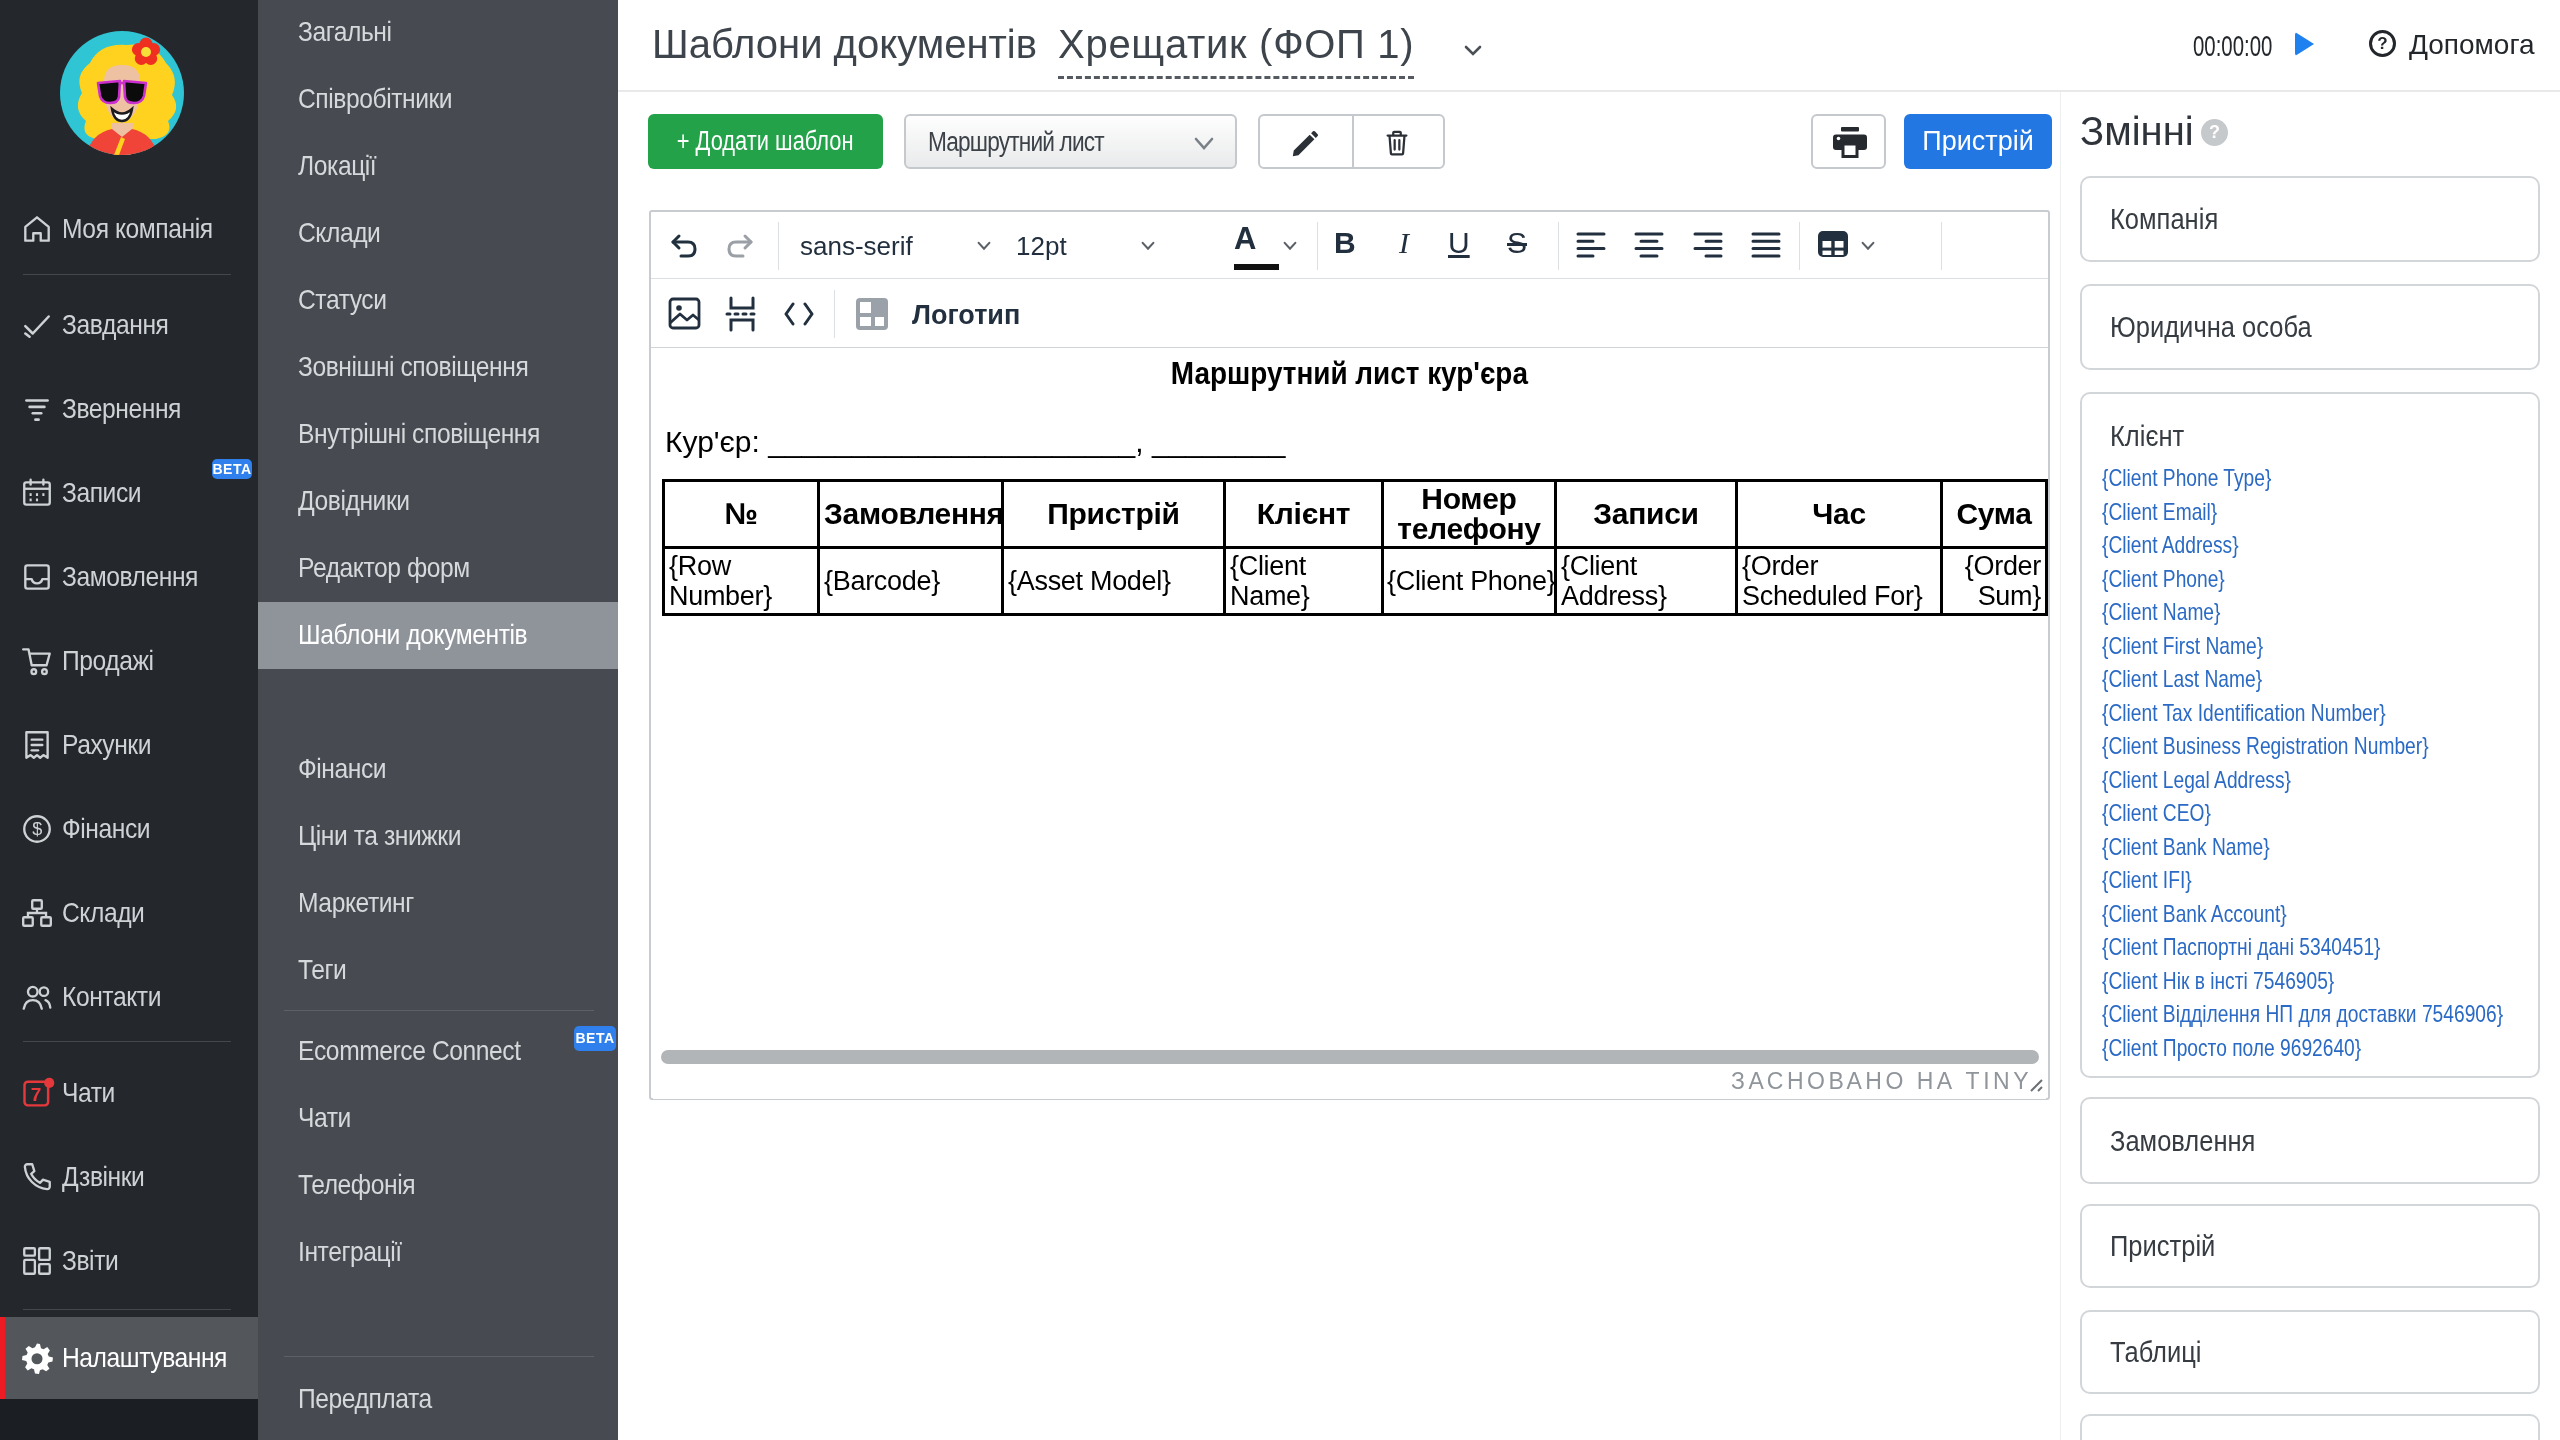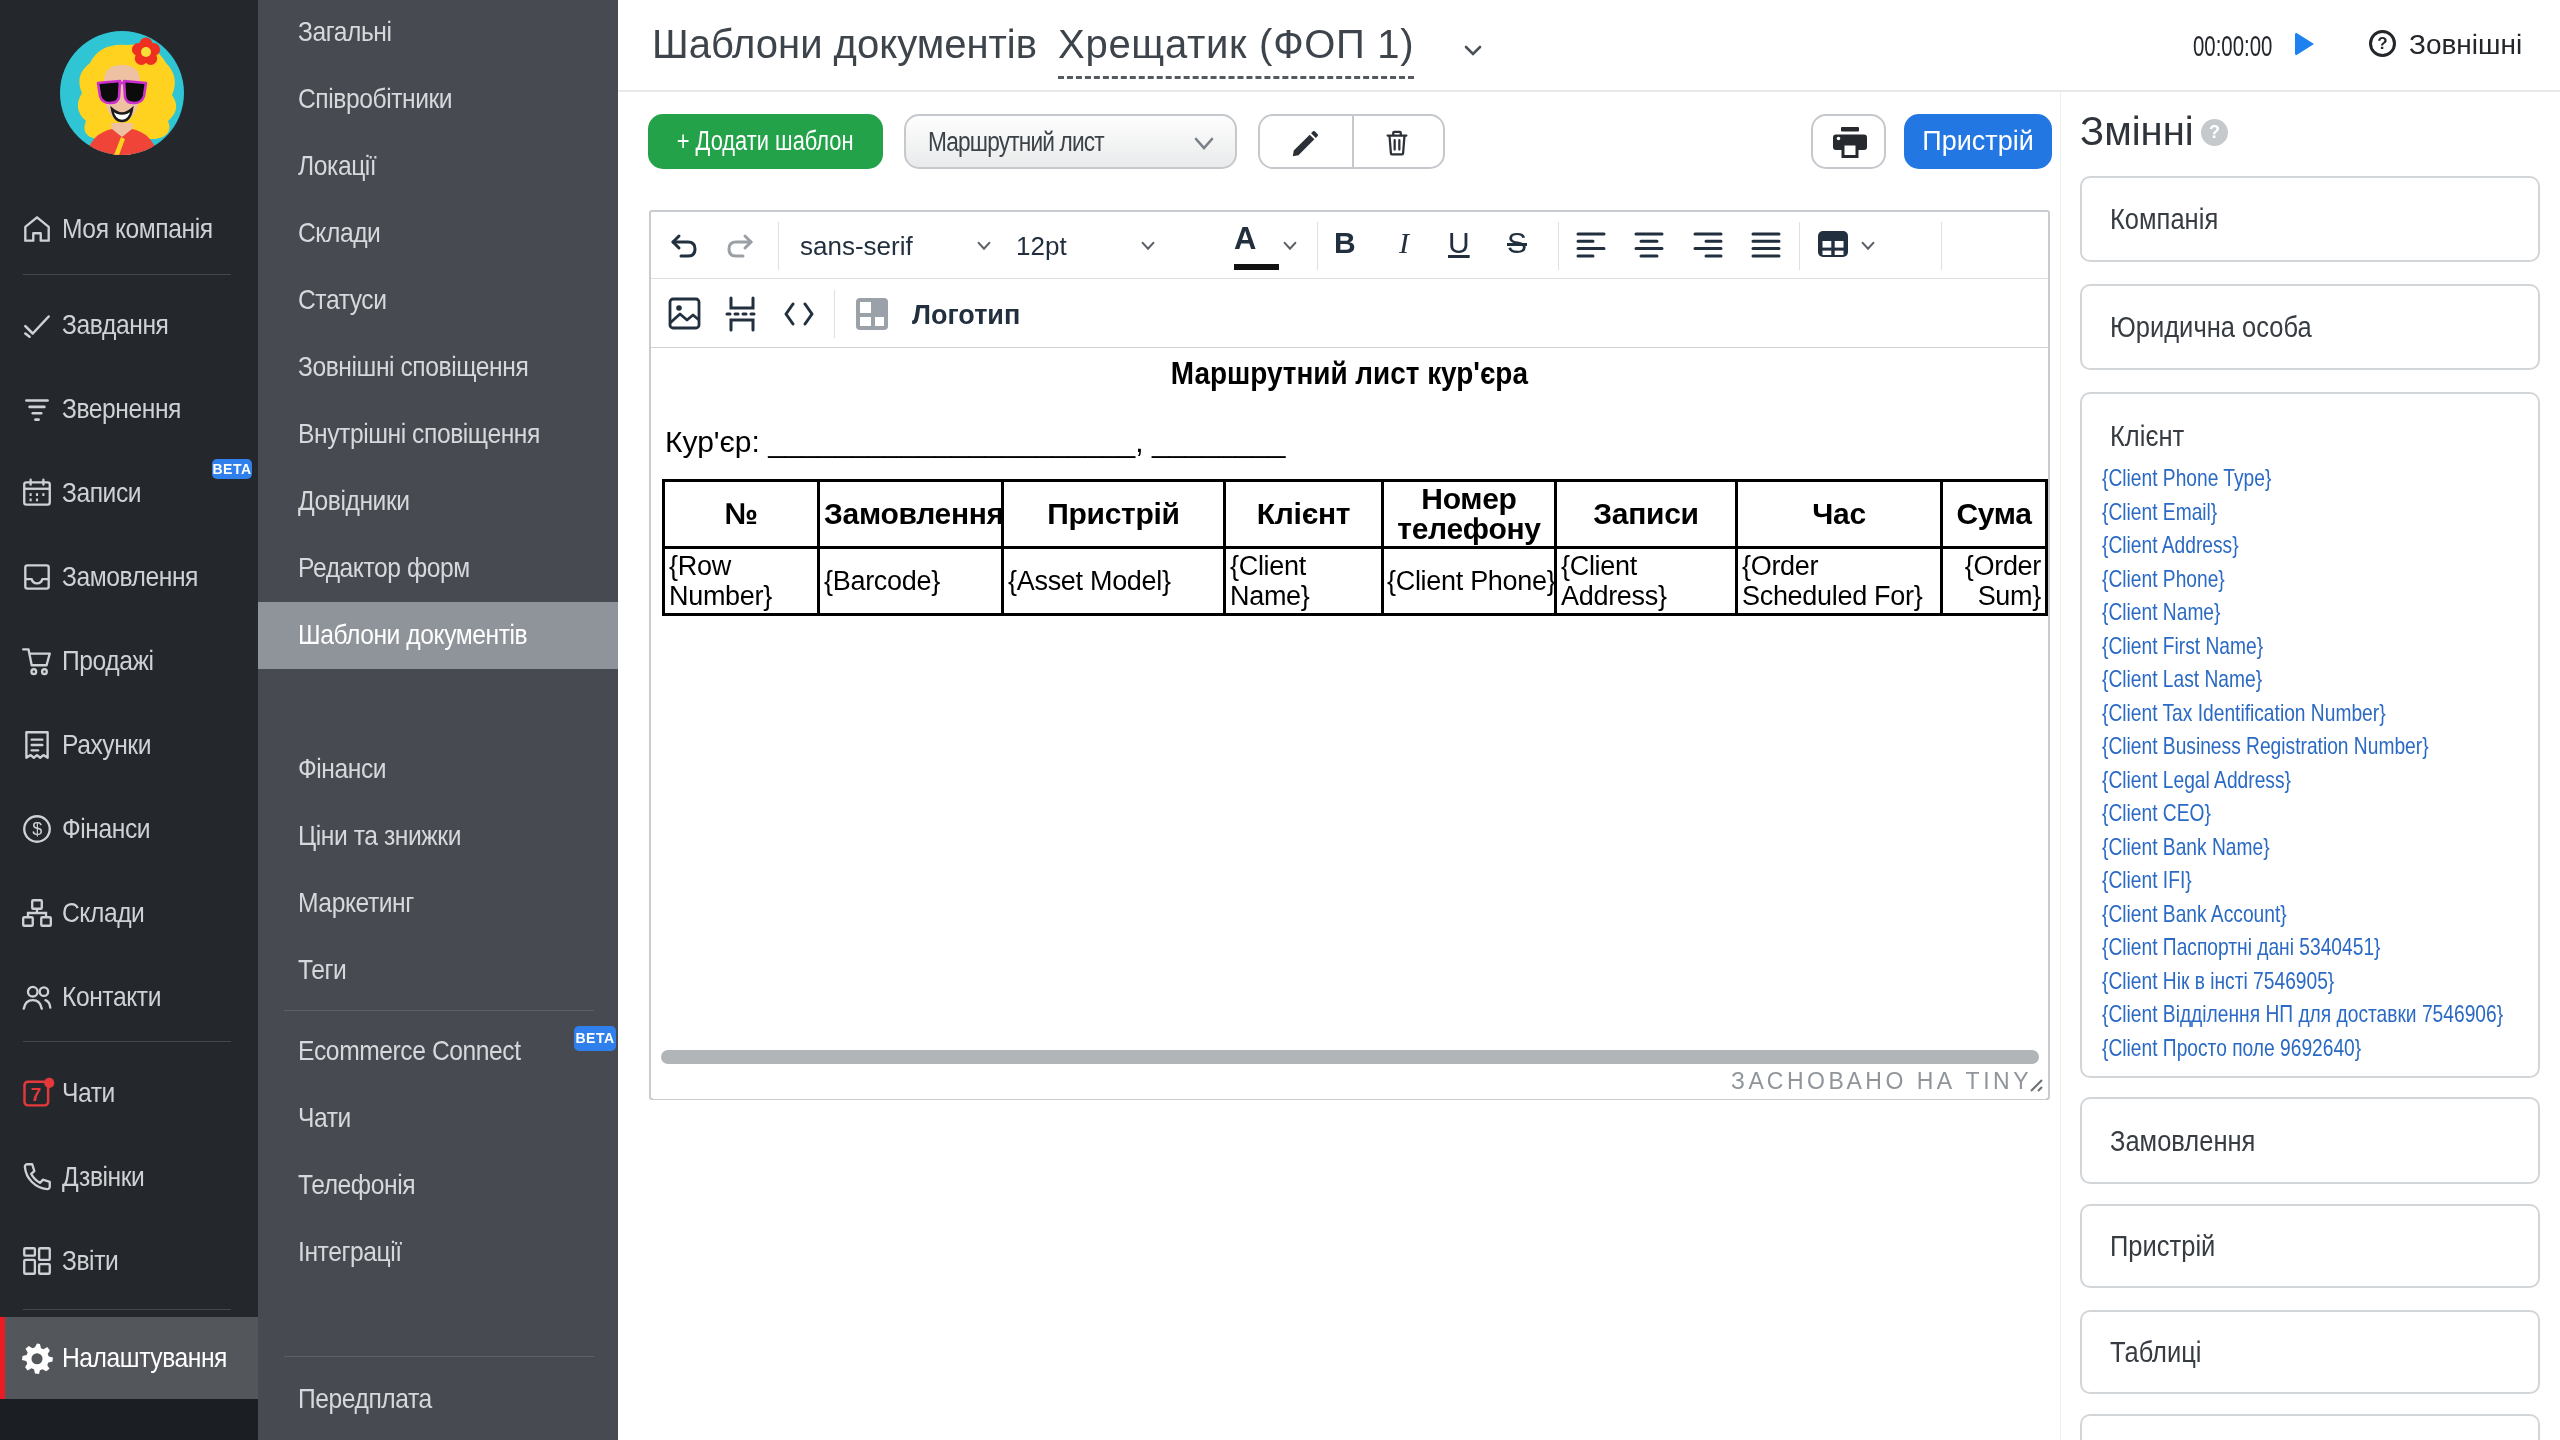--- a/index.html
+++ b/index.html
@@ -38,21 +38,21 @@
   #title { position:absolute; left:34px; top:22px; font-size:40px; color:#3d444b; white-space:nowrap; }
   #title .dashed { border-bottom:3px dashed #555a60; padding-bottom:10px; letter-spacing:0.7px; margin-left:10px; }
   #clock { position:absolute; left:1575px; top:29px; font-size:30px; color:#23272b;
     transform:scaleX(0.68); transform-origin:0 0; }
   #play { position:absolute; left:1677px; top:32px; width:0; height:0;
     border-left:19px solid #1f80f0; border-top:12px solid transparent; border-bottom:12px solid transparent; border-radius:3px; }
   #help { position:absolute; left:1751px; top:30px; width:27px; height:27px; border:3px solid #23272b;
     border-radius:50%; color:#23272b; font-size:17px; font-weight:bold; text-align:center; line-height:22px; }
   #helptxt { position:absolute; left:1791px; top:29px; font-size:28px; color:#23272b; }
   
-  .btn { position:absolute; top:114px; height:55px; border-radius:15px; }
+  .btn { position:absolute; top:114px; height:55px; border-radius:6px; }
   #btn-add { left:30px; width:235px; background:#23a24a; color:#fff; font-size:27px;
     text-align:center; line-height:55px; }
   #btn-add span { display:inline-block; transform:scaleX(0.81); }
   #btn-sel { left:286px; width:333px; background:linear-gradient(#fefefe,#e9eaeb);
     border:2px solid #c5c9cd; color:#3c4248; font-size:27px; letter-spacing:-1px; }
   #btn-sel .txt { position:absolute; left:22px; top:50%; transform:translateY(-50%) scaleX(0.84); transform-origin:0 50%; white-space:nowrap; }
   #btn-group { left:640px; width:187px; background:#fff; border:2px solid #c5c9cd; }
   #btn-group .div { position:absolute; left:92px; top:0; width:2px; height:51px; background:#c5c9cd; }
   #btn-print { left:1193px; width:75px; background:#fff; border:2px solid #c5c9cd; }
   #btn-save { left:1286px; width:148px; background:#2277e3; color:#fff; font-size:27px;
@@ -317,21 +317,21 @@
 <div id="main">
   <div id="hdr">
     <div id="title">Шаблони документів <span class="dashed">Хрещатик (ФОП 1)</span>
       <svg style="margin-left:38px" width="20" height="14" viewBox="0 0 20 14" fill="none" stroke="#4a5056" stroke-width="2.6" stroke-linecap="round">
           <path d="M3 3 L10 10 L17 3"></path>
         </svg>
     </div>
     <div id="clock">00:00:00</div>
     <div id="play"></div>
     <div id="help">?</div>
-    <div id="helptxt">Зовнішні</div>
+    <div id="helptxt">Допомога</div>
   </div>
 
   <div class="btn" id="btn-add"><span>+ Додати шаблон</span></div>
   <div class="btn" id="btn-sel">
       <span class="txt">Маршрутний лист</span>
     <svg class="abs" style="left:286px;top:20px" width="24" height="16" viewBox="0 0 24 16" fill="none" stroke="#7a8087" stroke-width="2.6" stroke-linecap="round">
         <path d="M4 3 L12 12 L20 3"></path>
       </svg>
   </div>
   <div class="btn" id="btn-group">

